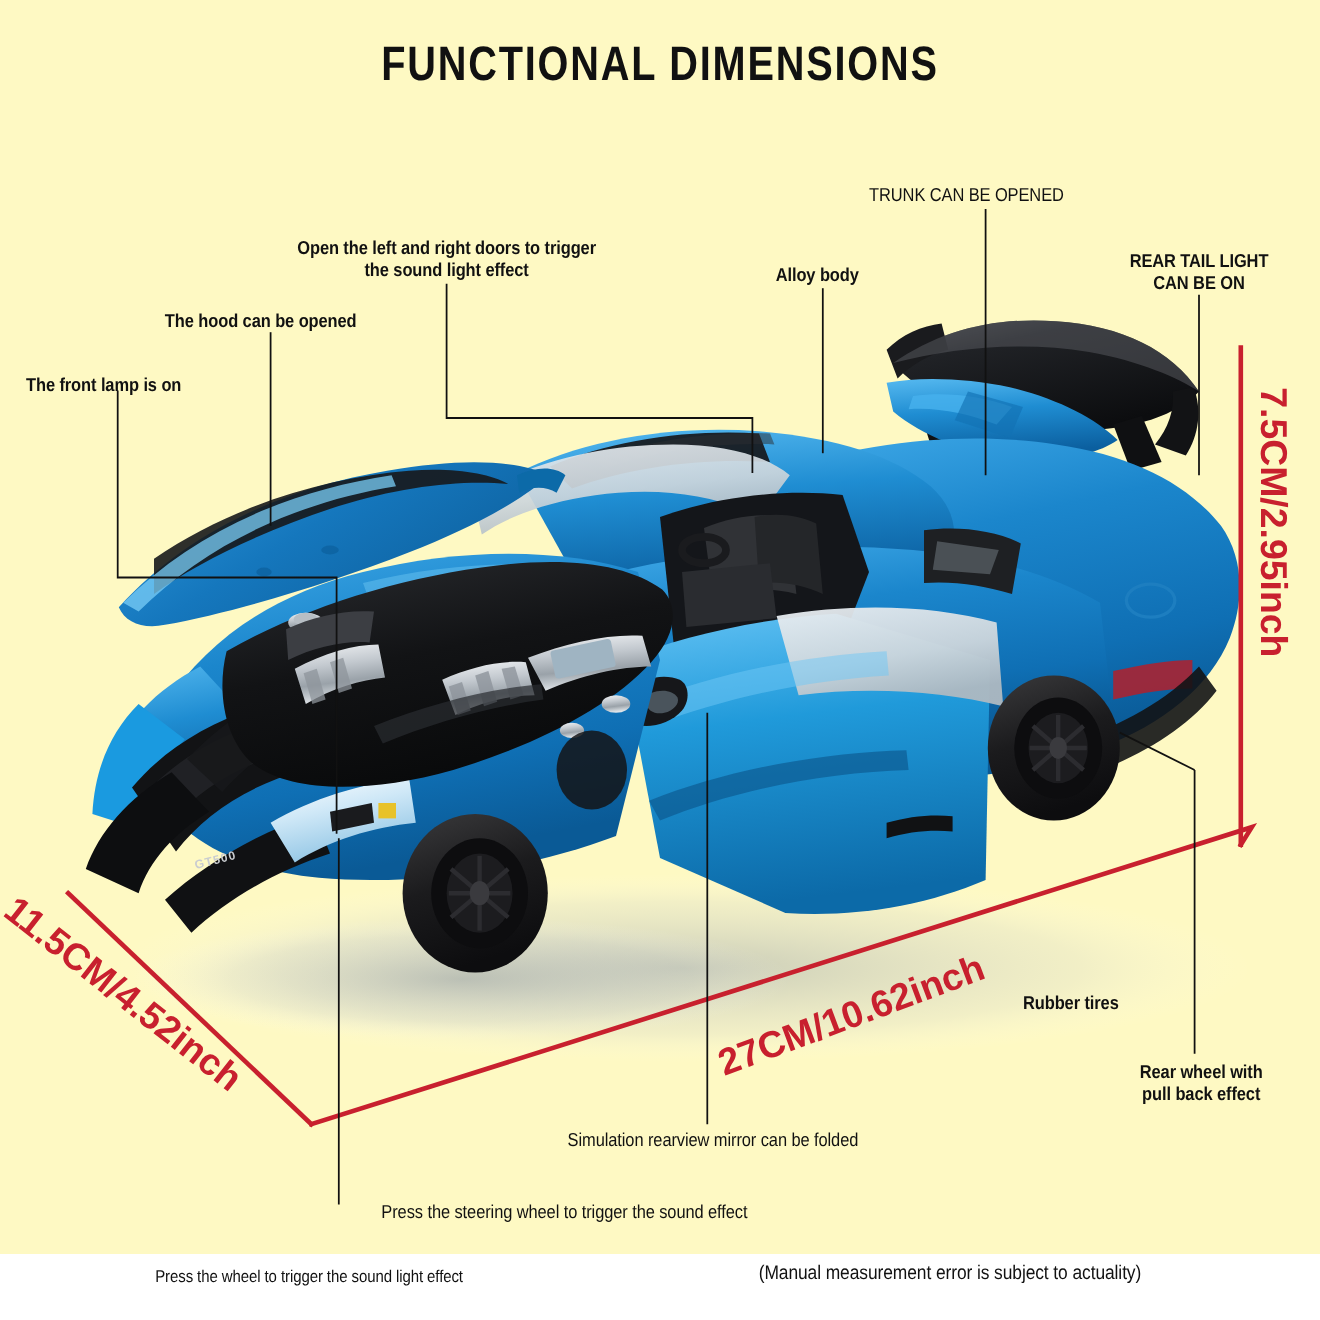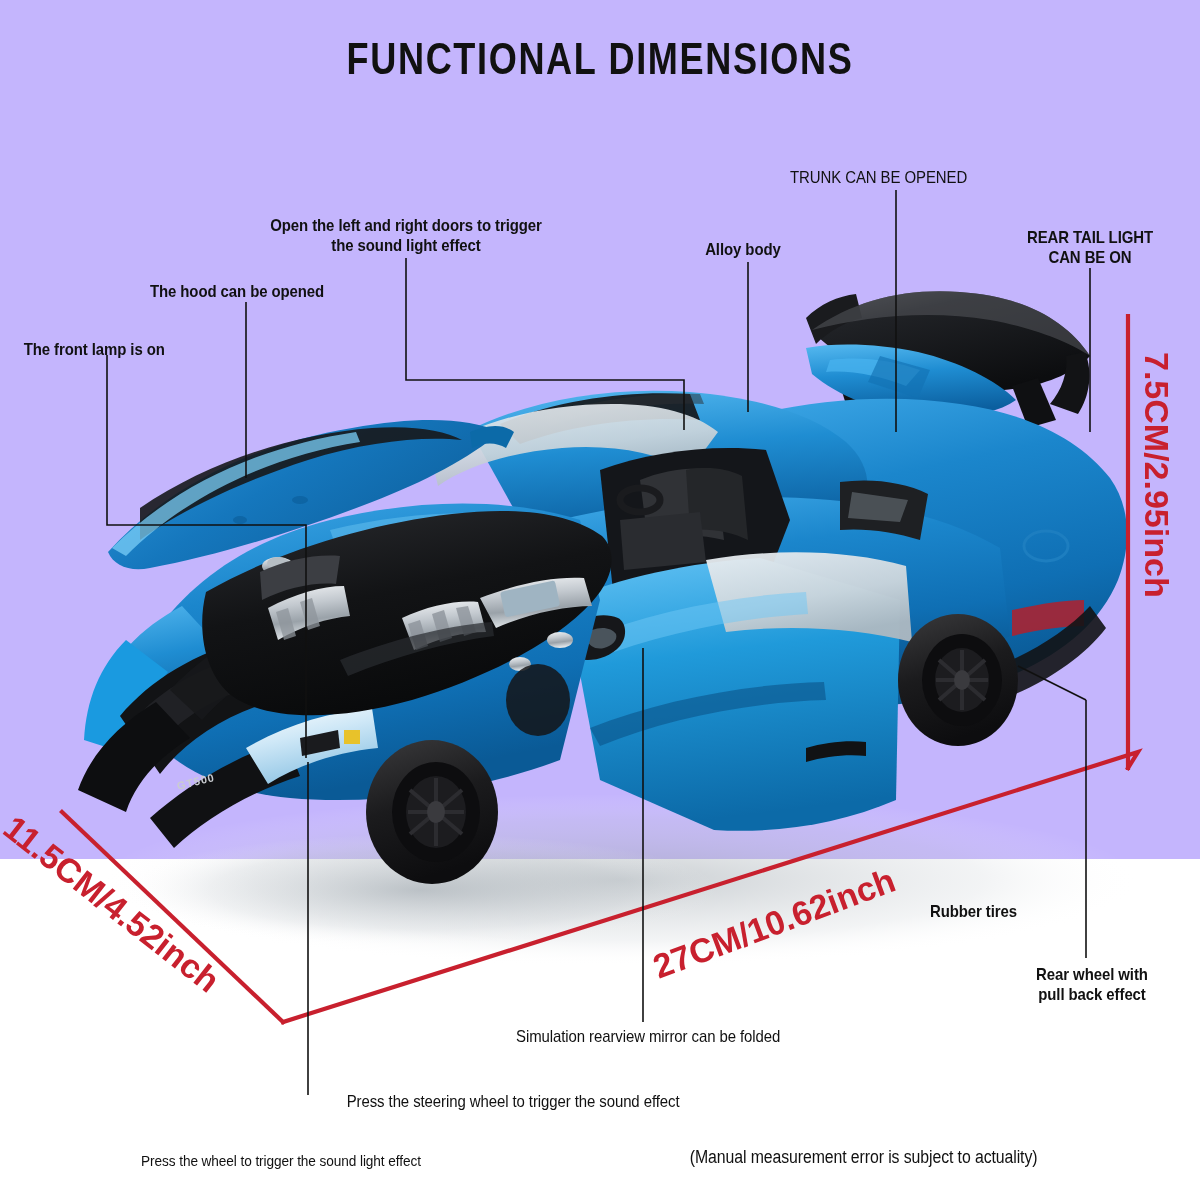--- a/index.html
+++ b/index.html
@@ -2,21 +2,21 @@
 <html><head>
 <meta charset="utf-8">
 <style>
   html,body{margin:0;padding:0;}
   body{
     width:1200px;height:1200px;
     background:#ffffff;
     font-family:"Liberation Sans",sans-serif;
     overflow:hidden;
   }
-  #stage{position:relative;width:1200px;height:859px;background:#c4b5fd;}
+  #stage{position:relative;width:1200px;height:1140px;background:#fef9c3;}
 
   
   #title{
     position:absolute;left:0;top:34px;width:1200px;
     text-align:center;
     font-family:"Liberation Sans",sans-serif;
     font-weight:bold;
     font-size:44px;
     letter-spacing:2px;
     color:#111;

